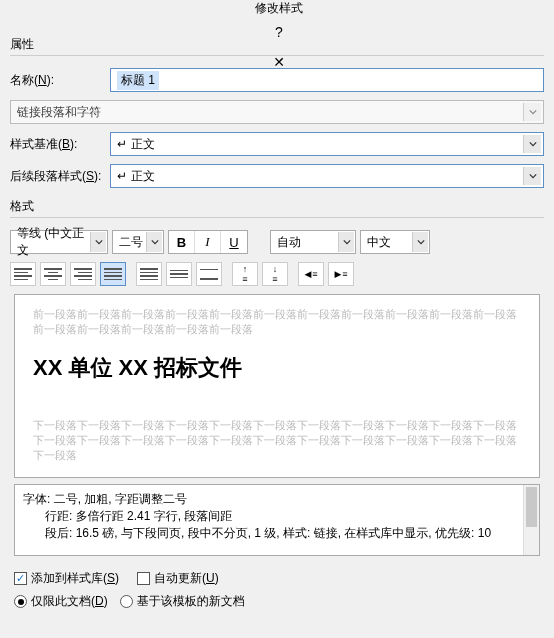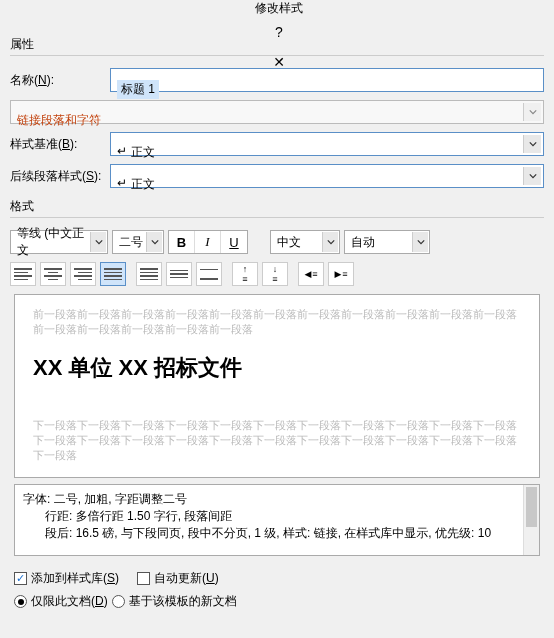--- a/index.html
+++ b/index.html
@@ -47,31 +47,31 @@
   }
   .input, .select {
     width: 100%;
     height: 24px;
     border: 1px solid #5a8fc7;
     background: #fff;
     padding: 11px 6px;
     font-size: 12px;
     font-family: inherit;
     display: flex;
-    align-items: flex-start;
+    align-items: center;
     position: relative;
   }
   .input-highlight {
     background: #cfe4fa;
     border: 1px solid #cfe4fa;
     padding: 0 3px;
   }
   .select.disabled {
     background: #f8f8f8;
-    color: #c2410c;
+    color: #404040;
     border-color: #bbb;
   }
   .select .arrow {
     position: absolute;
     right: 2px;
     top: 2px;
     bottom: 2px;
     width: 18px;
     background: #e8e8e8;
     border-left: 1px solid #ccc;
@@ -175,21 +175,21 @@
   .indent { padding-left: 22px; }
   .checks {
     padding: 8px 14px 4px 14px;
     display: flex;
     gap: 18px;
     align-items: center;
   }
   .radios {
     padding: 2px 14px 8px 14px;
     display: flex;
-    gap: 4px;
+    gap: 12px;
     align-items: center;
   }
   .chk, .rad { display:inline-flex; align-items:center; gap:4px; }
   .chkbox {
     width: 13px; height: 13px; border:1px solid #555; background:#fff;
     display:inline-flex; align-items:center; justify-content:center;
     font-size:11px; color:#1a6fd1; line-height:1;
   }
   .radbox {
     width: 13px; height: 13px; border:1px solid #555; border-radius:50%;
@@ -284,36 +284,36 @@
           <path d="M1 3 L5 7 L9 3" fill="none" stroke="#333" stroke-width="1.5"></path>
         </svg>
       </span>
   </div>
   <div class="btngroup">
     <div class="tbtn bold">B</div>
     <div class="tbtn italic">I</div>
     <div class="tbtn underline">U</div>
   </div>
   <div style="width:14px"></div>
+  <div class="combo" style="width:86px">
+    <span>自动</span>
+    <span class="arrow2">
+        <svg class="chev" viewBox="0 0 10 10">
+          <path d="M1 3 L5 7 L9 3" fill="none" stroke="#333" stroke-width="1.5"></path>
+        </svg>
+      </span>
+  </div>
   <div class="combo" style="width:70px">
     <span>中文</span>
     <span class="arrow2">
         <svg class="chev" viewBox="0 0 10 10">
           <path d="M1 3 L5 7 L9 3" fill="none" stroke="#333" stroke-width="1.5"></path>
         </svg>
       </span>
   </div>
-  <div class="combo" style="width:86px">
-    <span>自动</span>
-    <span class="arrow2">
-        <svg class="chev" viewBox="0 0 10 10">
-          <path d="M1 3 L5 7 L9 3" fill="none" stroke="#333" stroke-width="1.5"></path>
-        </svg>
-      </span>
-  </div>
 </div>
 
 <div class="para-toolbar">
   <div class="pgroup">
     <div class="pbtn">
         <div class="line w100"></div>
         <div class="line w80"></div>
         <div class="line w100"></div>
         <div class="line w80"></div>
       </div>
@@ -385,21 +385,21 @@
 </div>
 
 <div class="preview">
   <div class="grey">前一段落前一段落前一段落前一段落前一段落前一段落前一段落前一段落前一段落前一段落前一段落前一段落前一段落前一段落前一段落前一段落</div>
   <div class="heading">XX 单位 XX 招标文件</div>
   <div class="grey">下一段落下一段落下一段落下一段落下一段落下一段落下一段落下一段落下一段落下一段落下一段落下一段落下一段落下一段落下一段落下一段落下一段落下一段落下一段落下一段落下一段落下一段落下一段落</div>
 </div>
 
 <div class="desc">
   <div>字体: 二号, 加粗, 字距调整二号</div>
-  <div class="indent">行距: 多倍行距 1.50 字行, 段落间距</div>
+  <div class="indent">行距: 多倍行距 2.41 字行, 段落间距</div>
   <div class="indent">段后: 16.5 磅, 与下段同页, 段中不分页, 1 级, 样式: 链接, 在样式库中显示, 优先级: 10</div>
   <div class="scroll">
       <div class="thumb"></div>
     </div>
 </div>
 
 <div class="checks">
   <label class="chk">
     <span class="chkbox">✓</span>
     <span>添加到样式库(<span class="u">S</span>)</span>

